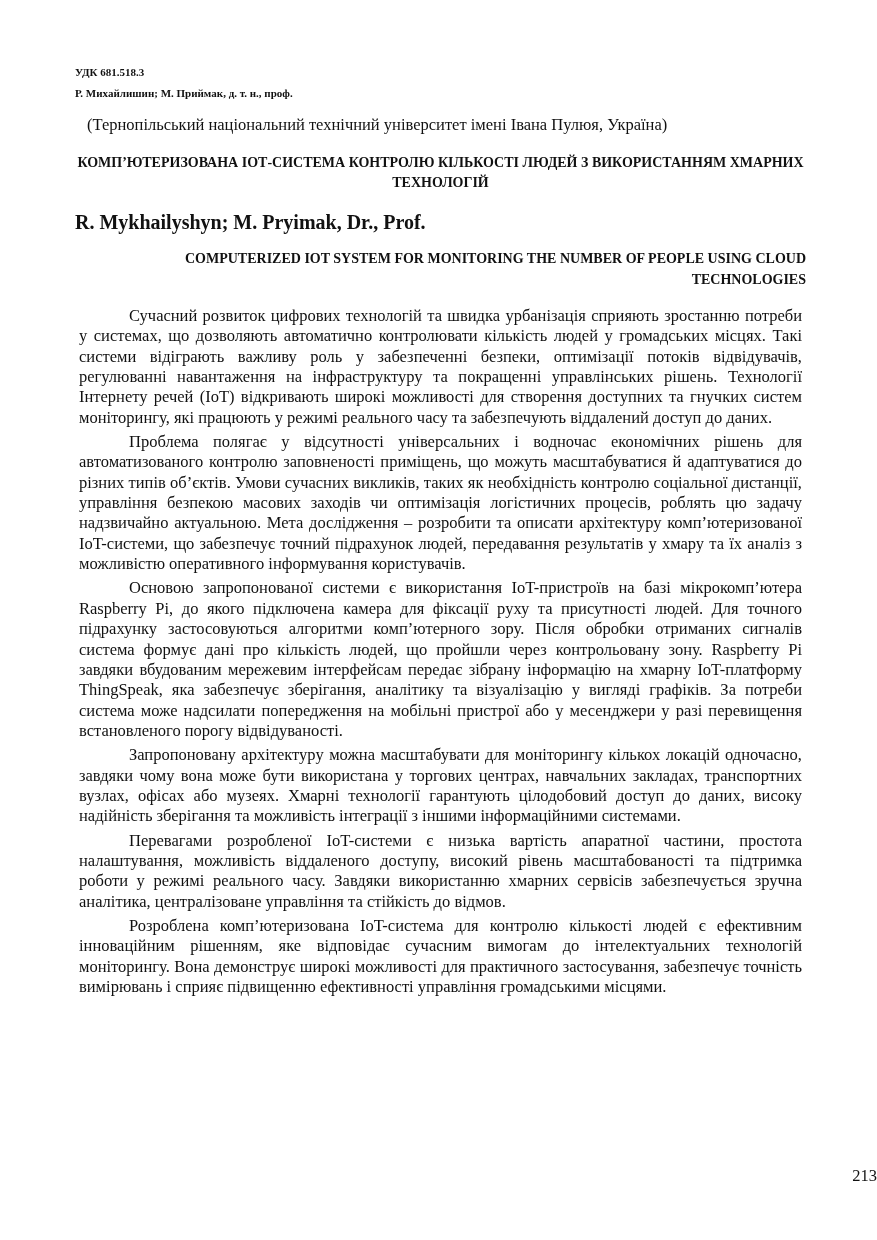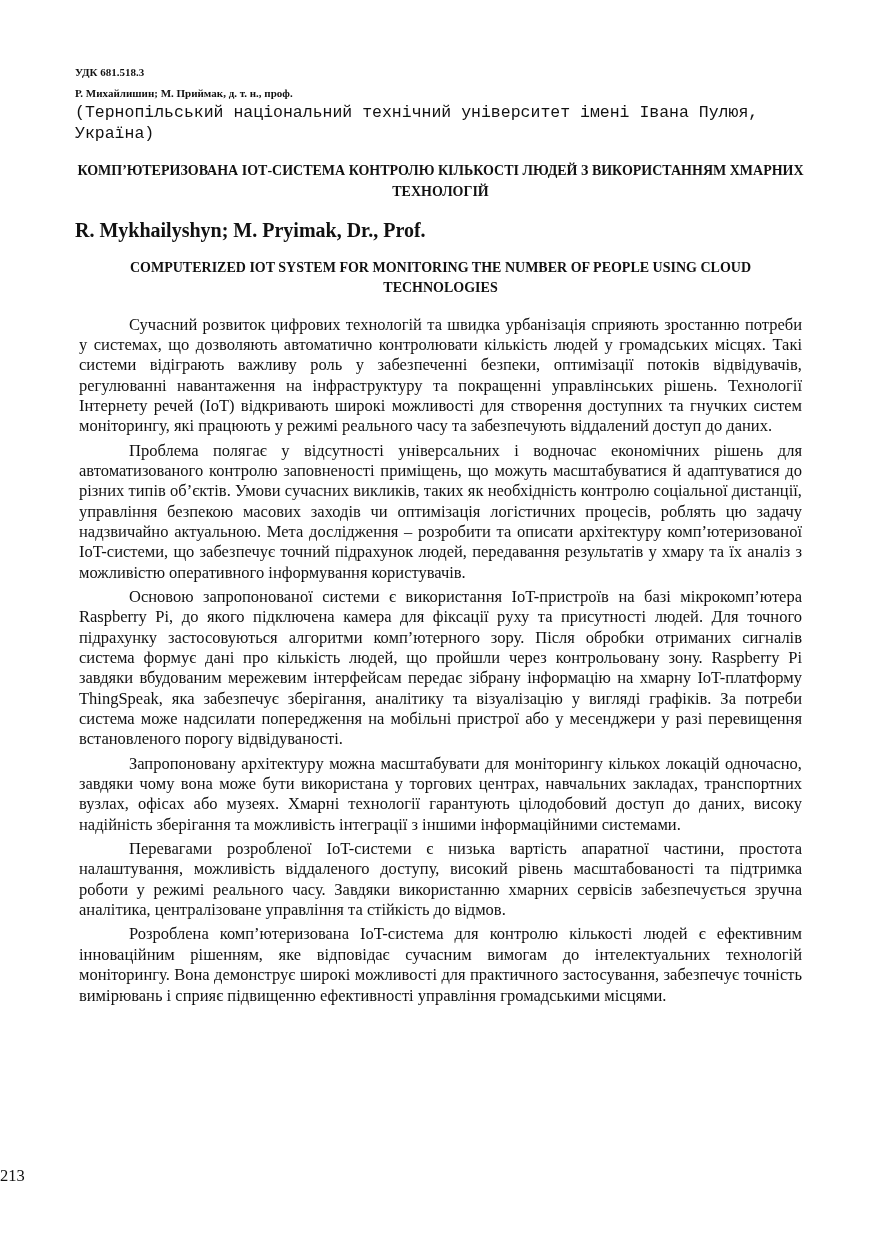--- a/index.html
+++ b/index.html
@@ -1,28 +1,28 @@
 <!DOCTYPE html>
 <html><head>
   <meta charset="utf-8">
   <style>
     html, body { margin: 0; padding: 0; background: #ffffff; }
     body { width: 877px; height: 1240px; position: relative; overflow: hidden;
       font-family: "Liberation Serif", "DejaVu Serif", serif; color: #111; }
     .page { position: absolute; left: 75px; top: 62px; width: 731px; }
     .udk, .authors-ua { font-weight: bold; font-size: 11px; line-height: 20.5px; margin: 0; }
-    .affil { font-size: 16.5px; line-height: 20.5px; margin: 0; font-family: Liberation Mono, monospace; }
+    .affil { font-size: 16.5px; line-height: 20.5px; margin: 12px; }
     .title { font-weight: bold; font-size: 14px; line-height: 20.5px; text-align: center;
       margin: 17px 0 0 0; text-transform: uppercase; }
     .authors-en { font-weight: bold; font-size: 20px; line-height: 20.5px; margin: 18px 0 0 0; }
-    .title-en { margin-top: 17px; }
+    .title-en { margin-top: 17px; text-align: right; }
     .body { margin-top: 16px; }
     .body p { font-size: 16.5px; line-height: 20.35px; margin: 4px; text-align: justify;
       text-indent: 50px; }
-    .page-number { position: absolute; top: 1166px; left: 0; width: 877px; text-align: left;
+    .page-number { position: absolute; top: 1166px; left: 0; width: 877px; text-align: right;
       font-size: 16.5px; }
   </style>
 </head>
 <body>
 
 <div class="page">
   <p class="udk">УДК 681.518.3</p>
   <p class="authors-ua">Р. Михайлишин; М. Приймак, д. т. н., проф.</p>
   <p class="affil">(Тернопільський національний технічний університет імені Івана Пулюя, Україна)</p>
   <p class="title">КОМП’ЮТЕРИЗОВАНА ІОТ-СИСТЕМА КОНТРОЛЮ КІЛЬКОСТІ ЛЮДЕЙ З ВИКОРИСТАННЯМ ХМАРНИХ ТЕХНОЛОГІЙ</p>

